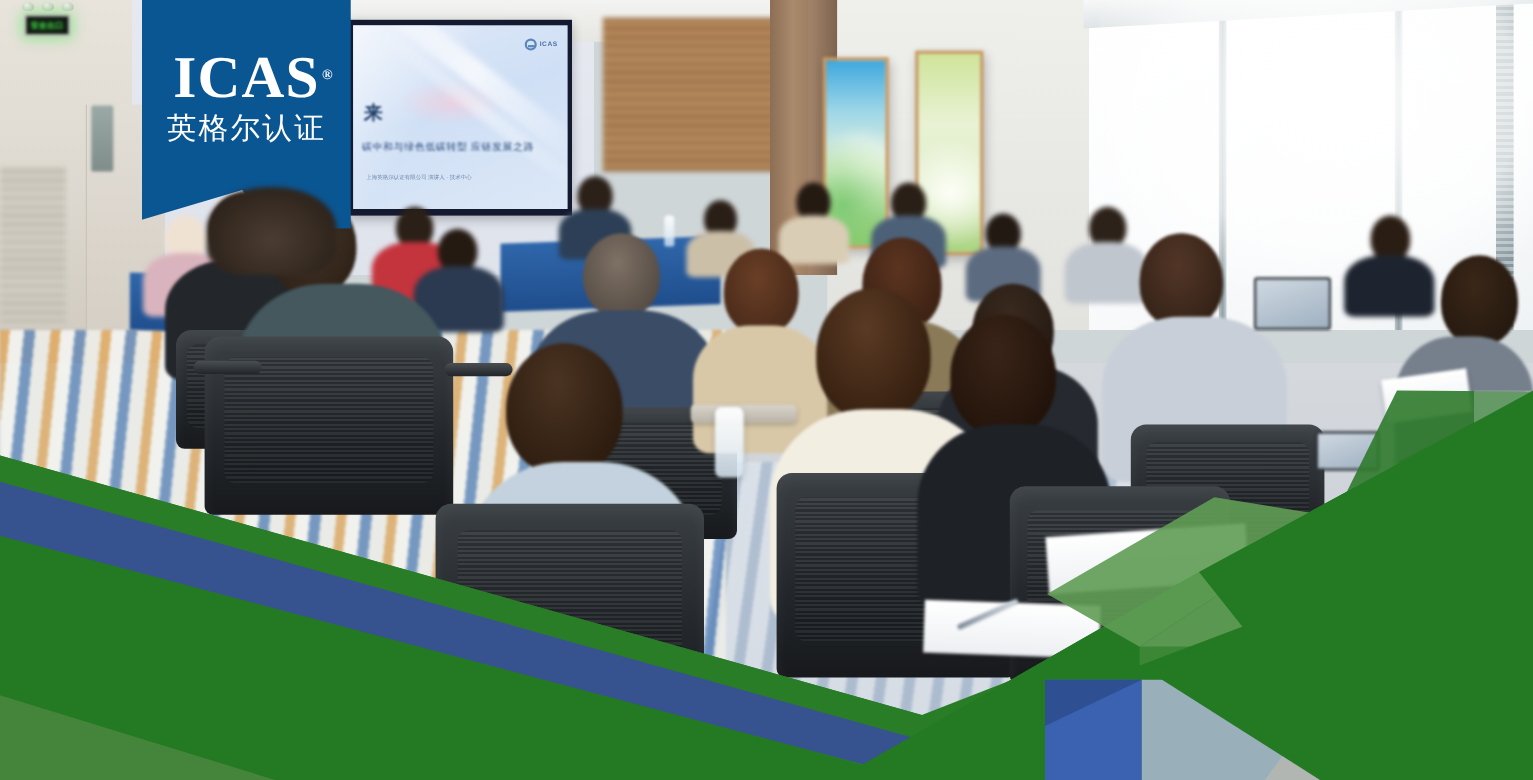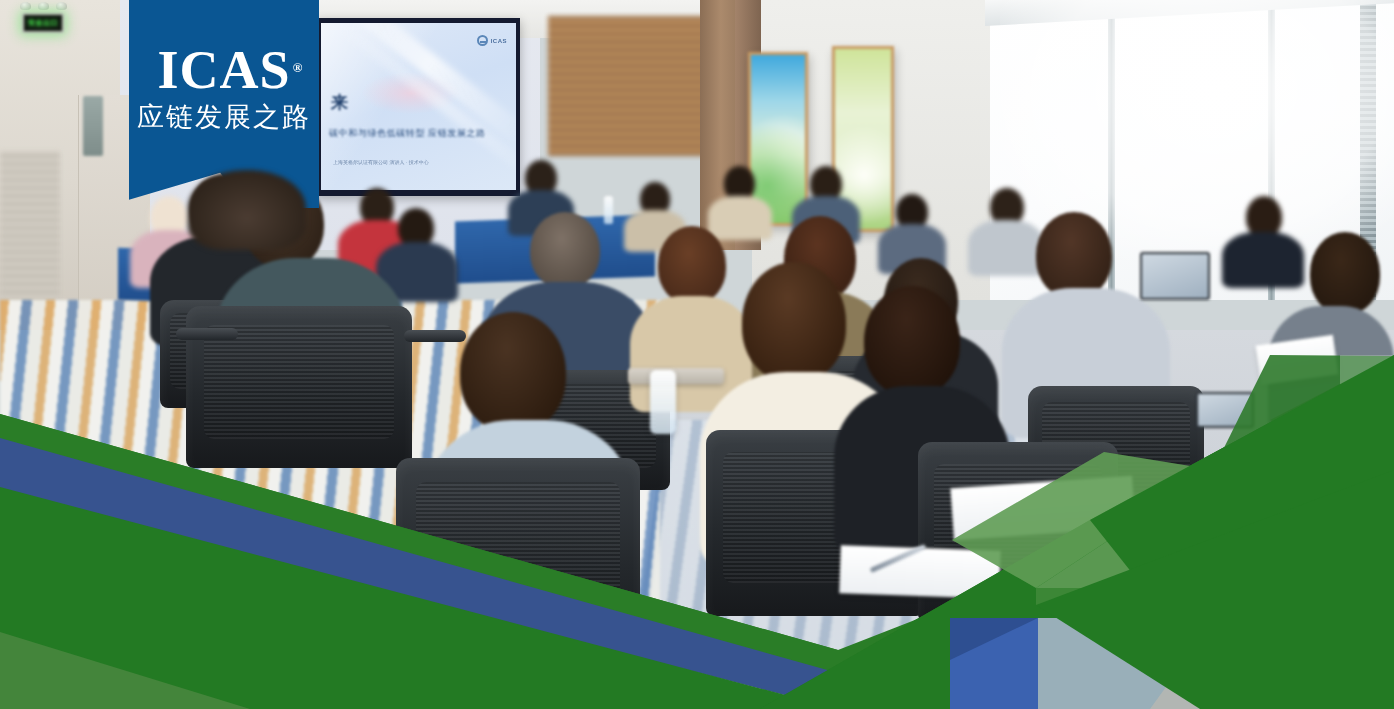--- a/index.html
+++ b/index.html
@@ -489,18 +489,18 @@
     <polygon points="1090,520 1394,355 1394,709 1240,709" fill="#237a23"></polygon>
     <polygon points="1036,605 1394,470 1394,709 1200,709" fill="#237a23"></polygon>
   </svg>
 
   <div class="logo-block">
     <div class="logo-inner">
       <div class="logo-word">
         <span>ICAS</span>
         <span class="logo-reg">®</span>
       </div>
-      <div class="logo-cn">应链发展之路</div>
+      <div class="logo-cn">英格尔认证</div>
     </div>
   </div>
   <div class="logo-occluder blur-soft"></div>
 
 </div>
 
 </body></html>

